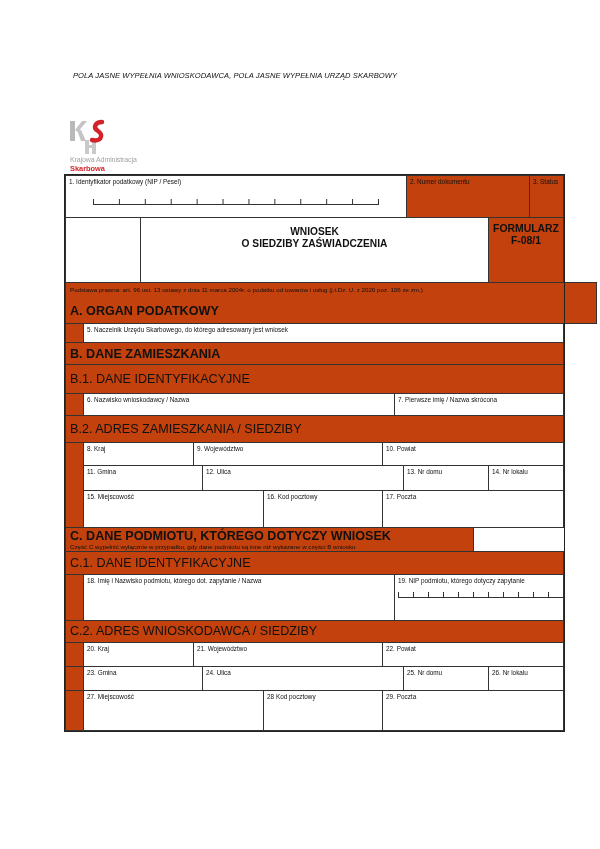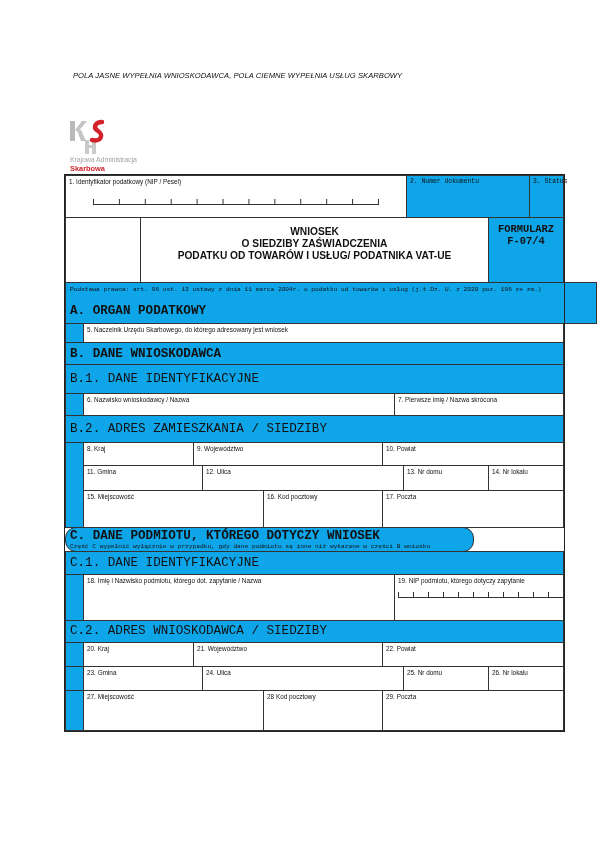--- a/index.html
+++ b/index.html
@@ -1,40 +1,40 @@
 <!DOCTYPE html>
 <html><head>
 <meta charset="utf-8">
 <style>
   html, body { margin:0; padding:0; background:#ffffff; }
   body { width:600px; height:849px; position:relative; overflow:hidden;
          font-family:"Liberation Sans", sans-serif; color:#111; }
   .abs { position:absolute; box-sizing:border-box; }
   .note { left:73px; top:71px; font-size:7.6px; font-style:italic; letter-spacing:0.05px; white-space:nowrap; }
   .cell { position:absolute; box-sizing:border-box; border:1px solid #333; background:#fff; }
-  .lav { background:#0ea5e9;font-family:Liberation Mono, monospace; }
+  .lav { background:#c2410c; }
   .lbl { position:absolute; left:3px; top:2px; font-size:6.4px; white-space:nowrap; color:#111; }
   .frame { position:absolute; left:64px; top:174px; width:501px; height:558px; border:1.6px solid #222; box-sizing:border-box; pointer-events:none; }
   .title-box { text-align:center; font-weight:bold; font-size:10.2px; line-height:12.2px; padding-top:8px; }
   .form-box { text-align:center; font-weight:bold; font-size:10.4px; line-height:12px; padding-top:5px; }
   .h-bold { position:absolute; left:4px; font-weight:bold; font-size:12.6px; white-space:nowrap; }
   .h-reg { position:absolute; left:4px; font-size:12.6px; white-space:nowrap; }
   .legal { position:absolute; left:4px; top:3px; font-size:6.2px; white-space:nowrap; }
   .subnote { position:absolute; left:4px; top:15px; font-size:6.2px; white-space:nowrap; }
   .ticks { position:absolute; height:5px; border-bottom:1px solid #333; border-right:1px solid #333;
            background-image:linear-gradient(to right, #333 1px, transparent 1px);
            background-repeat:repeat-x; background-position:left bottom; }
   .t11 { background-size:calc(100% / 11) 5px; }
   .logo-text1 { left:70px; top:156px; font-size:7px; color:#a3a3a3; white-space:nowrap; letter-spacing:-0.1px; }
   .logo-text2 { left:70px; top:164px; font-size:7.4px; color:#D2232A; font-weight:bold; white-space:nowrap; }
 </style>
 </head>
 <body>
 
-<div class="abs note">POLA JASNE WYPEŁNIA WNIOSKODAWCA, POLA CIEMNE WYPEŁNIA USŁUG SKARBOWY</div>
+<div class="abs note">POLA JASNE WYPEŁNIA WNIOSKODAWCA, POLA JASNE WYPEŁNIA URZĄD SKARBOWY</div>
 
 <div class="abs" style="left:68px;top:118px;width:42px;height:38px;">
   <svg width="42" height="38" viewBox="0 0 42 38">
     <rect x="2" y="3" width="5" height="20" fill="#b9b9b9"></rect>
     <polygon points="7,12 14,3 19,3 10,14" fill="#c4c4c4"></polygon>
     <polygon points="9,12 13,12 18,23 13,23" fill="#c4c4c4"></polygon>
     <rect x="17" y="22" width="4" height="14" fill="#c9c9c9"></rect>
     <rect x="24" y="24" width="4" height="12" fill="#c9c9c9"></rect>
     <rect x="17" y="27" width="11" height="3" fill="#c9c9c9"></rect>
     <path d="M34 4 C 28 4, 24 9, 30 13 C 36 17, 33 24, 24 22" stroke="#D2232A" stroke-width="4.5" fill="none" stroke-linecap="round"></path>
@@ -51,39 +51,38 @@
   <span class="lbl">2. Numer dokumentu</span>
 </div>
 <div class="cell lav" style="left:529px;top:175px;width:35px;height:43px;">
   <span class="lbl">3. Status</span>
 </div>
 
 <div class="cell" style="left:65px;top:217px;width:76px;height:66px;"></div>
 <div class="cell title-box" style="left:140px;top:217px;width:349px;height:66px;">
   <div>WNIOSEK</div>
   <div>O SIEDZIBY ZAŚWIADCZENIA</div>
-  <div>PODATKU OD TOWARÓW I USŁUG/ PODATNIKA VAT-UE</div>
 </div>
 <div class="cell lav form-box" style="left:488px;top:217px;width:76px;height:66px;">
   <div>FORMULARZ</div>
-  <div>F-07/4</div>
+  <div>F-08/1</div>
 </div>
 
 <div class="cell lav" style="left:65px;top:282px;width:532px;height:42px;">
   <span class="legal">Podstawa prawna: art. 96 ust. 13 ustawy z dnia 11 marca 2004r. o podatku od towarów i usług (j.t.Dz. U. z 2020 poz. 106  ze zm.)</span>
   <span class="h-bold" style="top:21px;">A. ORGAN PODATKOWY</span>
 </div>
 
 <div class="cell lav" style="left:65px;top:323px;width:19px;height:20px;"></div>
 <div class="cell" style="left:83px;top:323px;width:481px;height:20px;">
   <span class="lbl">5. Naczelnik Urzędu Skarbowego, do którego adresowany jest wniosek</span>
 </div>
 
 <div class="cell lav" style="left:65px;top:342px;width:499px;height:23px;">
-  <span class="h-bold" style="top:4px;">B. DANE WNIOSKODAWCA</span>
+  <span class="h-bold" style="top:4px;">B. DANE ZAMIESZKANIA</span>
 </div>
 <div class="cell lav" style="left:65px;top:364px;width:499px;height:40px;">
   <span class="h-reg" style="top:7px;">B.1. DANE IDENTYFIKACYJNE</span>
 </div>
 <div class="cell lav" style="left:65px;top:393px;width:19px;height:23px;"></div>
 <div class="cell" style="left:83px;top:393px;width:312px;height:23px;">
   <span class="lbl">6. Nazwisko wnioskodawcy / Nazwa</span>
 </div>
 <div class="cell" style="left:394px;top:393px;width:170px;height:23px;">
   <span class="lbl">7. Pierwsze imię / Nazwa skrócona</span>
@@ -119,21 +118,21 @@
 <div class="cell" style="left:83px;top:490px;width:181px;height:38px;">
     <span class="lbl">15. Miejscowość</span>
   </div>
 <div class="cell" style="left:263px;top:490px;width:120px;height:38px;">
     <span class="lbl">16. Kod pocztowy</span>
   </div>
 <div class="cell" style="left:382px;top:490px;width:182px;height:38px;">
     <span class="lbl">17. Poczta</span>
   </div>
 
-<div class="cell lav" style="left:65px;top:527px;width:409px;height:25px;border-radius:11px;">
+<div class="cell lav" style="left:65px;top:527px;width:409px;height:25px;">
   <span class="h-bold" style="top:1px;">C. DANE PODMIOTU, KTÓREGO DOTYCZY WNIOSEK</span>
   <span class="subnote">Część C wypełnić wyłącznie w przypadku, gdy dane podmiotu są inne niż wykazane w części B wniosku</span>
 </div>
 <div class="cell lav" style="left:65px;top:551px;width:499px;height:24px;">
   <span class="h-reg" style="top:4px;">C.1. DANE IDENTYFIKACYJNE</span>
 </div>
 <div class="cell lav" style="left:65px;top:574px;width:19px;height:47px;"></div>
 <div class="cell" style="left:83px;top:574px;width:312px;height:47px;">
   <span class="lbl">18. Imię i Nazwisko podmiotu, którego dot. zapytanie / Nazwa</span>
 </div>

